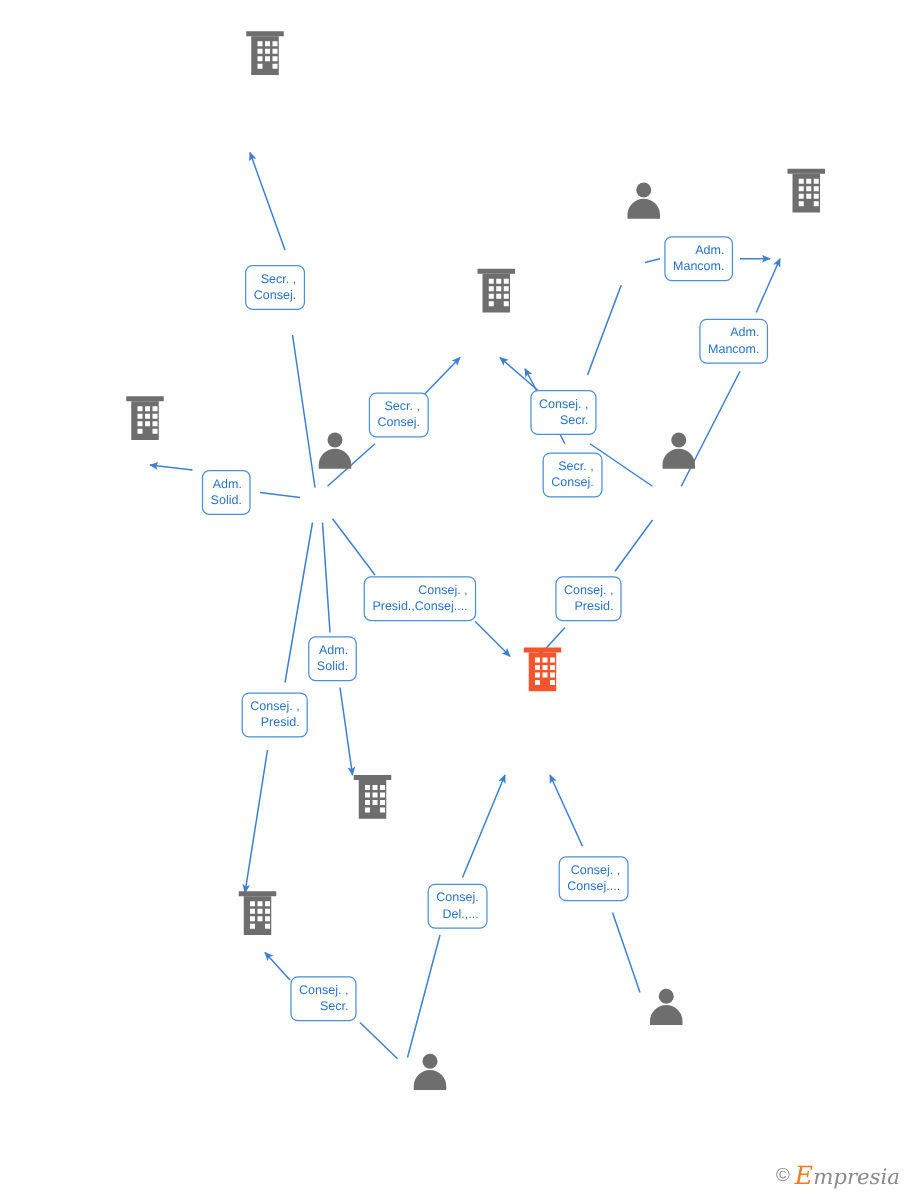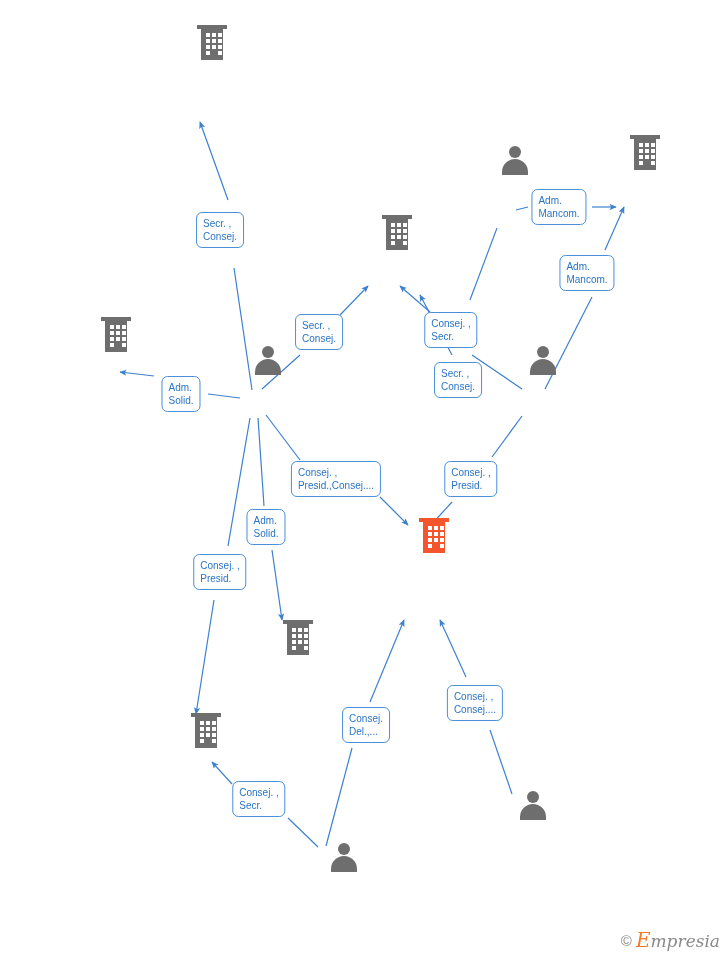--- a/index.html
+++ b/index.html
@@ -26,21 +26,21 @@
 
   
   .person{position:relative;width:30px;height:30px;}
   .person .head{position:absolute;left:9px;top:0;width:12px;height:12px;border-radius:50%;background:#6e6e6e;}
   .person .torso{position:absolute;left:2px;top:13px;width:26px;height:16px;background:#6e6e6e;
                  border-top-left-radius:13px;border-top-right-radius:13px;}
 
   
   .elabel{position:absolute;transform:translate(-50%,-50%);
           background:#ffffff;border:1.3px solid #4a90d9;border-radius:6px;
-          color:#2a74c4;font-size:10px;line-height:13px;text-align:left;
+          color:#2a74c4;font-size:10px;line-height:13px;text-align:right;
           padding:4px 6px;white-space:pre-line;box-sizing:border-box;}
 
   
   #watermark{position:absolute;right:8px;bottom:8px;display:flex;align-items:center;gap:4px;}
   #watermark .c{font-size:15px;color:#8a8a8a;}
   #watermark .brand{font-family:"DejaVu Serif",serif;font-style:italic;font-size:17px;color:#8a8a8a;}
   #watermark .brand .e{color:#f07a26;font-size:20px;}
 </style>
 </head>
 <body>

